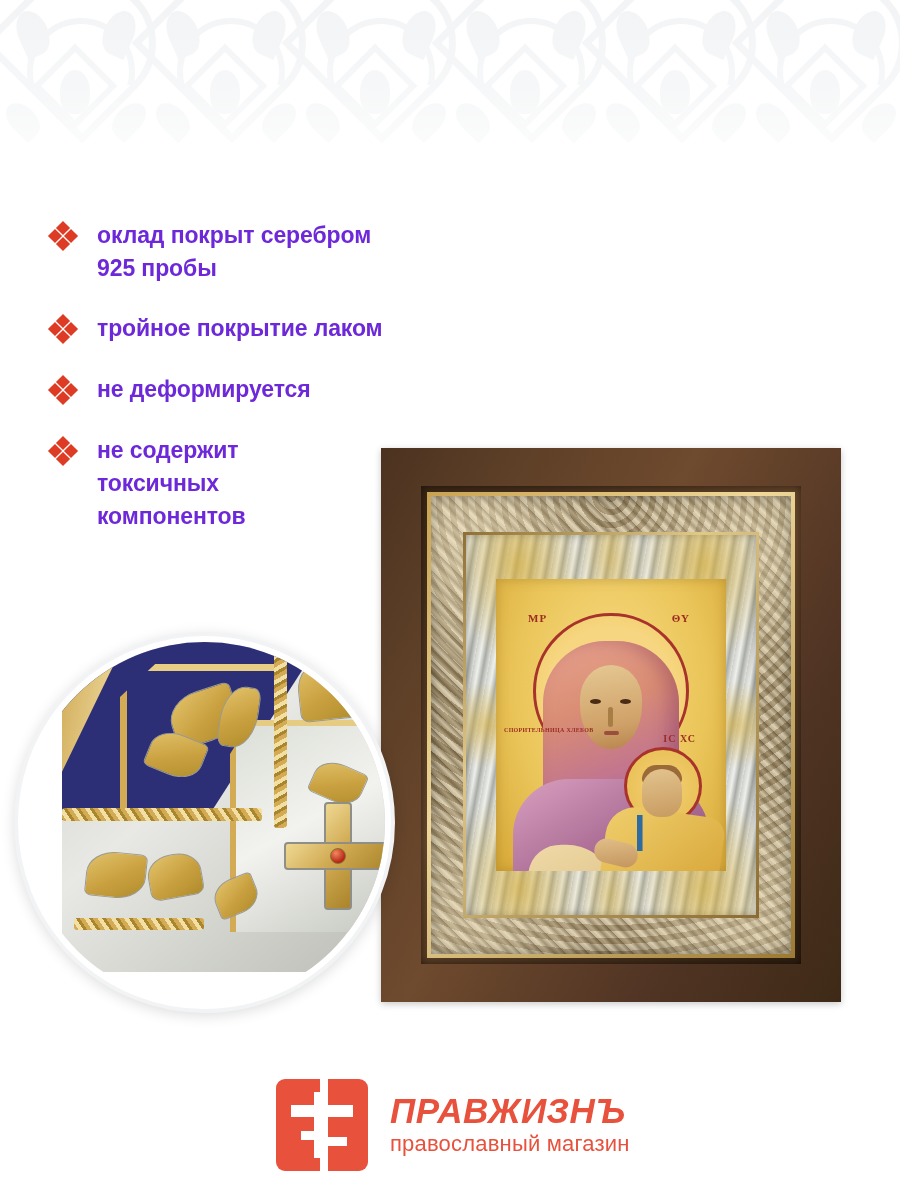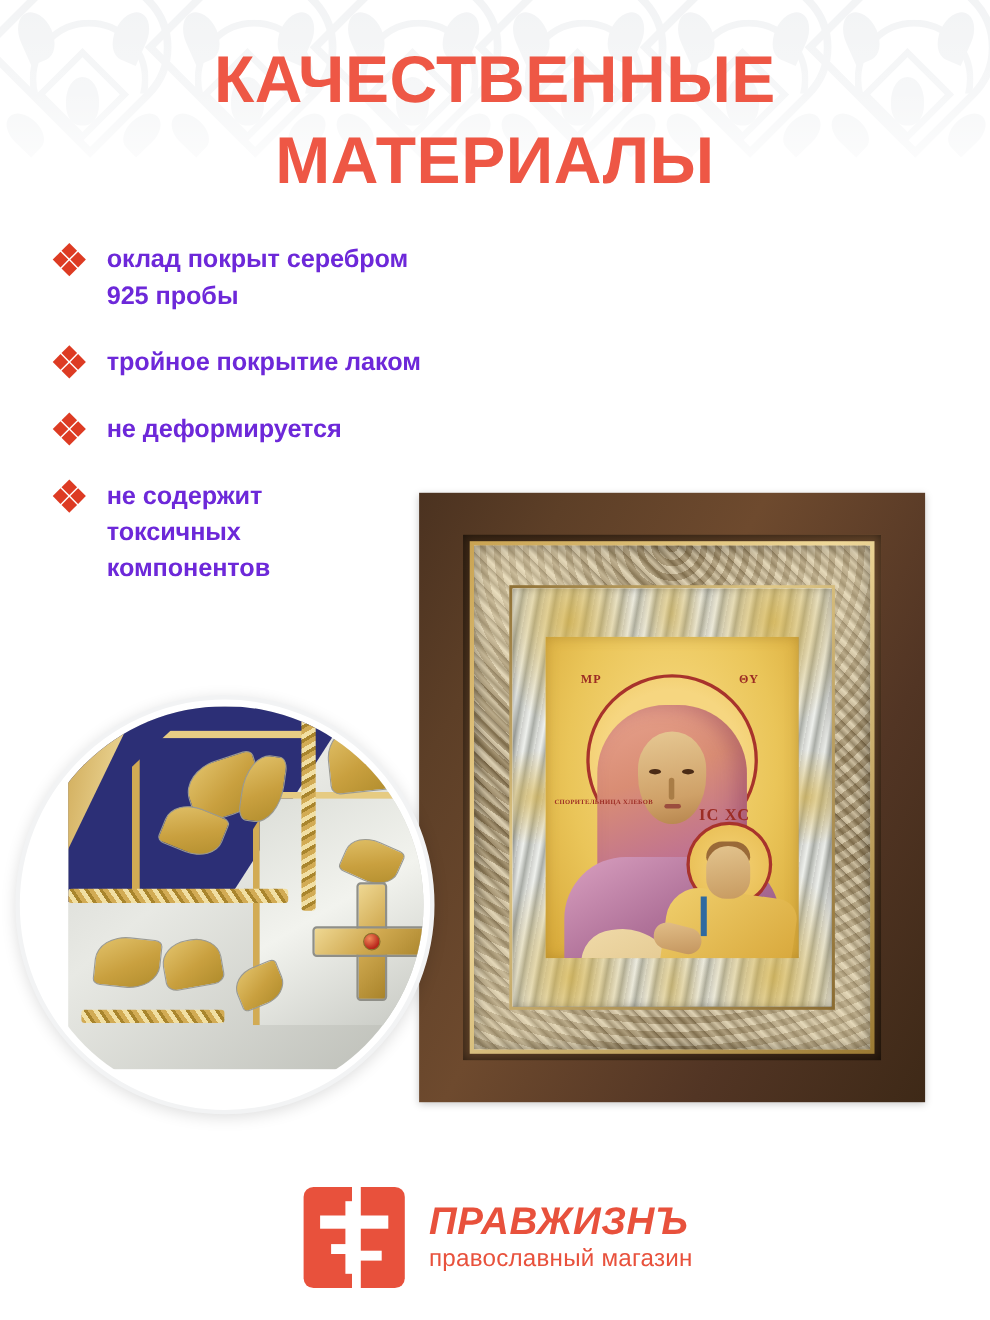--- a/index.html
+++ b/index.html
@@ -376,21 +376,21 @@
   .inscr {
     position: absolute;
     color: #9c2c24;
     font-size: 11px;
     font-weight: 700;
     letter-spacing: 1px;
     font-family: "Liberation Serif", "DejaVu Serif", serif;
   }
   .inscr.mr { left: 32px; top: 33px; }
   .inscr.thu { right: 36px; top: 33px; }
-  .inscr.ic  { right: 44px; top: 154px; font-size: 15px; }
+  .inscr.ic  { right: 30px; top: 154px; font-size: 10px; }
   .inscr.title-band { left: 8px; top: 148px; font-size: 6px; letter-spacing: 0.3px; }
 
   
   .magnifier {
     position: absolute;
     left: 14px;
     top: 632px;
     width: 381px;
     height: 381px;
     border-radius: 50%;
@@ -632,22 +632,20 @@
           <span class="wm-core"></span>
         <span class="wm-leaf wm-l1"></span>
           <span class="wm-leaf wm-l2"></span>
         <span class="wm-leaf wm-l3"></span>
           <span class="wm-leaf wm-l4"></span>
       </div>
     </div>
     <div class="watermark-fade"></div>
   </div>
 
-  <h1 class="headline">КАЧЕСТВЕННЫЕ
-МАТЕРИАЛЫ</h1>
 
   <div class="features">
 
     <div class="feature-row">
       <span class="bullet-icon">
         <i class="d-top"></i>
           <i class="d-left"></i>
           <i class="d-right"></i>
           <i class="d-bottom"></i>
       </span>

